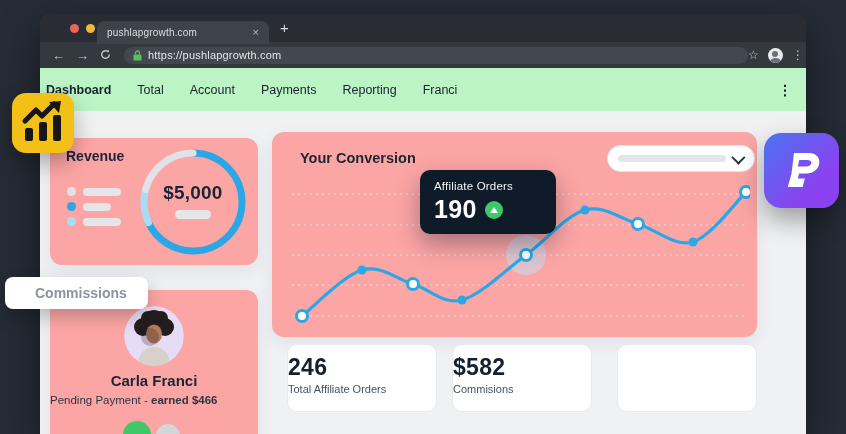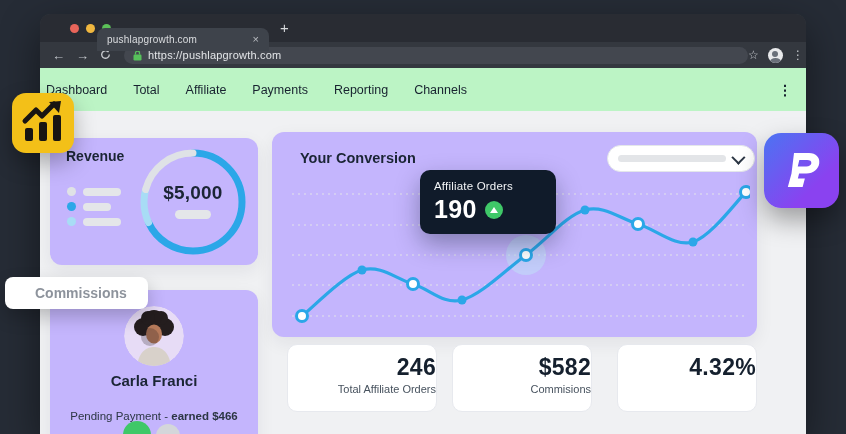--- a/index.html
+++ b/index.html
@@ -8,66 +8,66 @@
   .canvas{position:relative;width:846px;height:434px;background:#262c36;}
 
   
   .window{position:absolute;left:40px;top:14px;width:766px;height:420px;
           border-radius:10px 10px 0 0;overflow:hidden;background:#34383f;
           box-shadow:0 14px 40px rgba(0,0,0,.45);z-index:1;}
   .tabstrip{position:relative;height:28px;background:#292c33;border-radius:10px 10px 0 0;}
   .traffic{position:absolute;left:30px;top:10px;display:flex;gap:7px;}
   .traffic span{width:9px;height:9px;border-radius:50%;display:block;}
   .t-red{background:#e8655a}.t-yellow{background:#f0b73f}.t-green{background:#5cc158}
-  .tab{position:absolute;left:57px;top:14px;width:172px;height:23px;background:#3e434b;
+  .tab{position:absolute;left:57px;top:7px;width:172px;height:23px;background:#3e434b;
        border-radius:8px 8px 0 0;display:flex;align-items:center;padding:0 10px;box-sizing:border-box;}
   .tab-title{flex:1;font-size:10px;color:#dcdee1;letter-spacing:.2px;}
   .tab-close{font-size:11px;color:#b9bcc1;line-height:1;}
   .newtab{position:absolute;left:240px;top:5px;font-size:15px;color:#d6d8db;}
 
   .toolbar{height:26px;background:#34383f;display:flex;align-items:center;padding:0 12px;}
   .tool-ic{font-size:13px;color:#c3c6cb;margin-right:11px;line-height:1;}
   .urlbar{flex:0 0 624px;height:17px;background:#43474f;border-radius:9px;
           display:flex;align-items:center;padding:0 9px;gap:6px;box-sizing:border-box;}
   .url-text{font-size:11px;color:#e3e5e8;letter-spacing:.2px;}
   .tool-right{margin-left:auto;display:flex;align-items:center;gap:9px;}
   .star{font-size:12px;color:#c3c6cb;}
   .avatar-sm{width:15px;height:15px;border-radius:50%;background:#e9eaec;position:relative;overflow:hidden;}
   .avatar-sm:before{content:"";position:absolute;left:4.5px;top:3px;width:6px;height:6px;border-radius:50%;background:#6a707a;}
   .avatar-sm:after{content:"";position:absolute;left:2px;top:10px;width:11px;height:7px;border-radius:50%;background:#6a707a;}
   .menu-dots{font-size:12px;color:#c3c6cb;}
 
   .navbar{height:43px;background:#bcf4c5;display:flex;align-items:center;gap:26px;
           padding:0 14px 0 6px;}
   .nav-item{font-size:12.5px;color:#17222f;}
-  .nav-item.active{font-weight:400;}
+  .nav-item.active{font-weight:700;}
   .nav-kebab{margin-left:auto;font-size:14px;color:#17222f;font-weight:700;}
 
   
   .content{position:relative;height:323px;background:#f0f1f3;overflow:hidden;}
-  .card{position:absolute;background:#c4b5fd;border-radius:12px;
+  .card{position:absolute;background:#fca5a5;border-radius:12px;
         box-shadow:0 6px 18px rgba(25,35,60,.07);}
 
   .revenue-card{left:10px;top:27px;width:208px;height:127px;}
   .card-title{position:absolute;left:16px;top:10px;font-size:14px;font-weight:800;color:#1b2535;}
   .legend{position:absolute;left:17px;top:49px;}
   .legend-row{display:flex;align-items:center;gap:7px;height:9px;margin-bottom:6px;}
   .legend-dot{width:9px;height:9px;border-radius:50%;background:#ccc;}
   .legend-bar{height:8px;border-radius:4px;background:#e4e6e9;}
   .lb-1{width:38px}.lb-2{width:28px}.lb-3{width:38px}
   .donut-wrap{position:absolute;left:87px;top:8px;width:112px;height:112px;}
   .donut-center{position:absolute;left:0;top:36px;width:112px;text-align:center;
                 font-size:19px;font-weight:800;color:#1b2535;letter-spacing:.2px;}
   .donut-pill{position:absolute;left:38px;top:64px;width:36px;height:9px;border-radius:5px;background:#e4e6e9;}
 
   .affiliate-card{left:10px;top:179px;width:208px;height:170px;}
   .avatar-lg{position:absolute;left:74px;top:16px;width:60px;height:60px;border-radius:50%;overflow:hidden;}
   .aff-name{position:absolute;left:0;top:82px;width:100%;text-align:center;
             font-size:15px;font-weight:800;color:#1b2535;}
-  .aff-status{position:absolute;left:0;top:120px;width:100%;text-align:center;
+  .aff-status{position:absolute;left:0;top:104px;width:100%;text-align:left;
               font-size:11.5px;color:#2c3644;}
   .aff-status b{font-weight:800;}
   .act-green{position:absolute;left:73px;top:131px;width:28px;height:28px;border-radius:50%;background:#3fc868;}
   .act-gray{position:absolute;left:106px;top:134px;width:24px;height:24px;border-radius:50%;background:#d4d6da;}
 
   .perf-card{left:232px;top:21px;width:485px;height:205px;}
   .perf-title{position:absolute;left:28px;top:18px;font-size:14.5px;font-weight:800;color:#1b2535;}
   .perf-select{position:absolute;left:335px;top:13px;width:148px;height:27px;border:1px solid #e4e7ea;
                border-radius:14px;background:#fff;box-sizing:border-box;
                display:flex;align-items:center;padding:0 12px 0 10px;}
@@ -81,21 +81,21 @@
            padding:10px 14px;box-sizing:border-box;}
   .tt-label{font-size:11.5px;color:#f2f4f6;letter-spacing:.2px;}
   .tt-row{display:flex;align-items:center;gap:8px;margin-top:3px;}
   .tt-value{font-size:25px;font-weight:800;color:#fff;letter-spacing:.3px;}
   .tt-badge{width:18px;height:18px;border-radius:50%;background:#3fc868;position:relative;}
   .tt-badge:before{content:"";position:absolute;left:5px;top:6px;width:0;height:0;
                    border-left:4px solid transparent;border-right:4px solid transparent;
                    border-bottom:6px solid #fff;}
 
   .stat-card{position:absolute;top:233px;height:68px;background:#fff;border:1px solid #e7e9ee;
-             border-radius:10px;box-sizing:border-box;text-align:right;box-shadow:none;}
+             border-radius:10px;box-sizing:border-box;text-align:left;box-shadow:none;}
   .stat-1{left:247px;width:150px;}
   .stat-2{left:412px;width:140px;}
   .stat-3{left:577px;width:140px;}
   .stat-value{margin-top:9px;font-size:23px;font-weight:800;color:#15202e;letter-spacing:.3px;}
   .stat-label{margin-top:2px;font-size:11px;color:#47525e;}
 
   
   .fab-yellow{position:absolute;left:12px;top:93px;width:62px;height:60px;border-radius:14px;
               background:#f3c018;z-index:5;box-shadow:0 10px 22px rgba(0,0,0,.28);}
   .pill-commissions{position:absolute;left:5px;top:277px;width:143px;height:32px;border-radius:8px;
@@ -145,24 +145,24 @@
       <div class="tool-right">
         <span class="star">☆</span>
         <span class="avatar-sm"></span>
         <span class="menu-dots">⋮</span>
       </div>
     </div>
 
     <div class="navbar">
       <span class="nav-item active">Dashboard</span>
       <span class="nav-item">Total</span>
-      <span class="nav-item">Affiliate</span>
+      <span class="nav-item">Account</span>
       <span class="nav-item">Payments</span>
       <span class="nav-item">Reporting</span>
-      <span class="nav-item">Channels</span>
+      <span class="nav-item">Franci</span>
       <span class="nav-kebab">⋮</span>
     </div>
 
     <div class="content">
 
       <div class="card revenue-card">
         <div class="card-title">Revenue</div>
         <div class="legend">
           <div class="legend-row">
             <span class="legend-dot" style="background: rgb(223, 226, 230);"></span>
@@ -252,21 +252,20 @@
 
       <div class="stat-card stat-1">
         <div class="stat-value">246</div>
         <div class="stat-label">Total Affiliate Orders</div>
       </div>
       <div class="stat-card stat-2">
         <div class="stat-value">$582</div>
         <div class="stat-label">Commisions</div>
       </div>
       <div class="stat-card stat-3">
-        <div class="stat-value">4.32%</div>
       </div>
 
     </div>
   </div>
 
   <div class="fab-yellow">
     <svg width="62" height="60" viewBox="0 0 62 60">
       <rect x="13" y="35" width="8" height="13" rx="2" fill="#181512"></rect>
       <rect x="27" y="29" width="8" height="19" rx="2" fill="#181512"></rect>
       <rect x="41" y="22" width="8" height="26" rx="2" fill="#181512"></rect>

